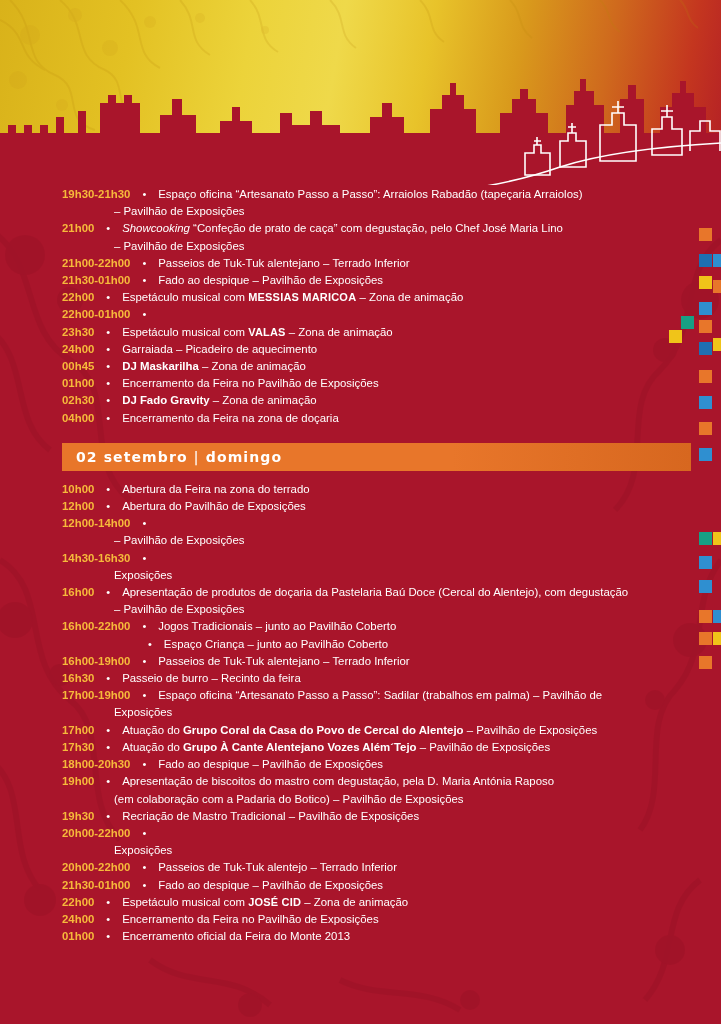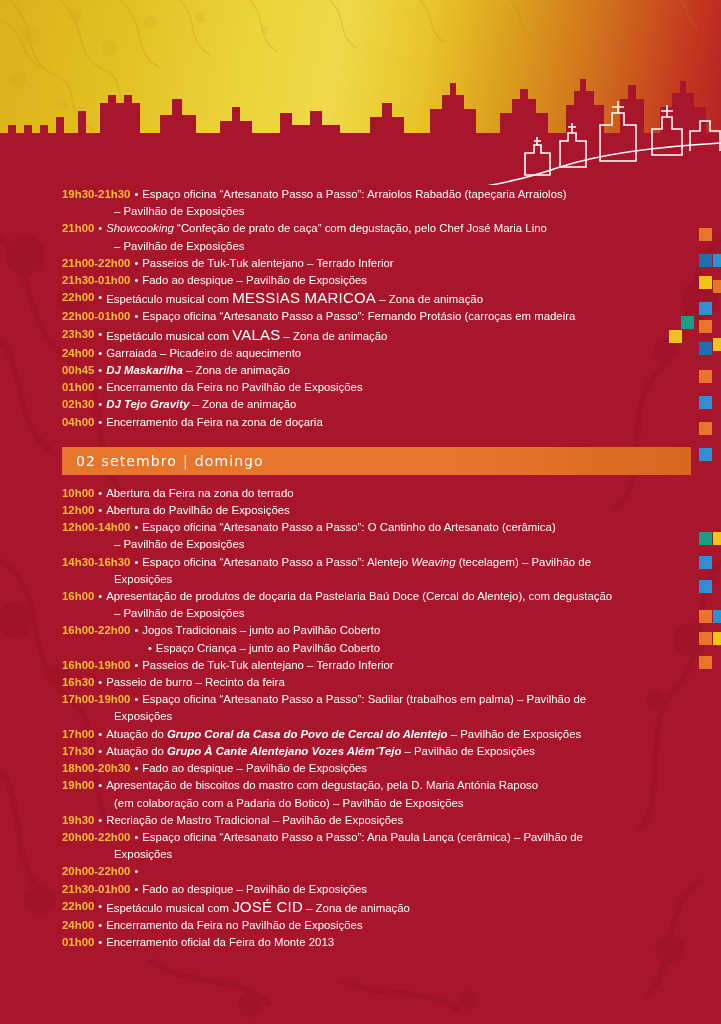--- a/index.html
+++ b/index.html
@@ -58,20 +58,21 @@
     padding: 0 30px 0 62px;
   }
 
   .row {
     display: flex;
     align-items: flex-start;
     font-size: 11.4px;
     line-height: 17.2px;
     color: #ffffff;
     padding: 0;
+    gap: 8px;
   }
   .row .time {
     color: #f6b93b;
     font-weight: bold;
     white-space: nowrap;
     flex: 0 0 auto;
     padding-right: 4px;
   }
   .row .bullet {
     color: #ffffff;
@@ -79,39 +80,39 @@
     padding: 0 4px 0 0;
     font-size: 11px;
   }
   .row .txt {
     flex: 1 1 auto;
     color: #ffffff;
   }
   .row.indent { padding-left: 52px; }
   .row.indent2 { padding-left: 86px; }
   .txt i { font-style: italic; }
-  .txt b { font-weight: bold; font-style: italic; }
-  .txt .big { font-size: 15px; font-weight: normal; letter-spacing: .2px; }
+  .txt b { font-weight: bold; }
+  .txt .big { font-size: 11px; font-weight: bold; letter-spacing: .2px; }
 
   
   .daybar {
     margin: 16px 30px 10px 62px;
     height: 28px;
     background: linear-gradient(90deg, #e8762a 0%, #e8762a 62%, #d7671f 100%);
     display: flex;
     align-items: center;
     padding-left: 14px;
     position: relative;
   }
   .daybar .dtext {
     color: #ffffff;
     font-size: 14px;
     letter-spacing: 1.1px;
     font-family: "DejaVu Sans", sans-serif;
-    font-weight: normal;
+    font-weight: bold;
   }
   .daybar .dtext .sep { padding: 0 6px; opacity: .85; }
 </style>
 </head>
 <body>
 
 <div class="topband">
   <div class="sky"></div>
 
   <svg class="swirls" viewBox="0 0 721 185" preserveAspectRatio="none">
@@ -277,21 +278,20 @@
         <span class="txt">Fado ao despique – Pavilhão de Exposições</span>
       </div>
       <div class="row">
         <span class="time">22h00</span>
         <span class="bullet">•</span>
         <span class="txt">Espetáculo musical com <span class="big">MESSIAS MARICOA</span> – Zona de animação</span>
       </div>
       <div class="row">
         <span class="time">22h00-01h00</span>
         <span class="bullet">•</span>
-        <span class="txt">Espaço oficina “Artesanato Passo a Passo”: Fernando Protásio (carroças em madeira</span>
       </div>
       <div class="row">
         <span class="time">23h30</span>
         <span class="bullet">•</span>
         <span class="txt">Espetáculo musical com <span class="big">VALAS</span> – Zona de animação</span>
       </div>
       <div class="row">
         <span class="time">24h00</span>
         <span class="bullet">•</span>
         <span class="txt">Garraiada – Picadeiro de aquecimento</span>
@@ -302,21 +302,21 @@
         <span class="txt"><b>DJ Maskarilha</b> – Zona de animação</span>
       </div>
       <div class="row">
         <span class="time">01h00</span>
         <span class="bullet">•</span>
         <span class="txt">Encerramento da Feira no Pavilhão de Exposições</span>
       </div>
       <div class="row">
         <span class="time">02h30</span>
         <span class="bullet">•</span>
-        <span class="txt"><b>DJ Tejo Gravity</b> – Zona de animação</span>
+        <span class="txt"><b>DJ Fado Gravity</b> – Zona de animação</span>
       </div>
       <div class="row">
         <span class="time">04h00</span>
         <span class="bullet">•</span>
         <span class="txt">Encerramento da Feira na zona de doçaria</span>
       </div>
     </div>
 
   <div class="daybar">
     <span class="dtext">
@@ -331,29 +331,27 @@
         <span class="txt">Abertura da Feira na zona do terrado</span>
       </div>
       <div class="row">
         <span class="time">12h00</span>
         <span class="bullet">•</span>
         <span class="txt">Abertura do Pavilhão de Exposições</span>
       </div>
       <div class="row">
         <span class="time">12h00-14h00</span>
         <span class="bullet">•</span>
-        <span class="txt">Espaço oficina “Artesanato Passo a Passo”: O Cantinho do Artesanato (cerâmica)</span>
       </div>
       <div class="row indent">
         <span class="txt">– Pavilhão de Exposições</span>
       </div>
       <div class="row">
         <span class="time">14h30-16h30</span>
         <span class="bullet">•</span>
-        <span class="txt">Espaço oficina “Artesanato Passo a Passo”: Alentejo <i>Weaving</i> (tecelagem) – Pavilhão de</span>
       </div>
       <div class="row indent">
         <span class="txt">Exposições</span>
       </div>
       <div class="row">
         <span class="time">16h00</span>
         <span class="bullet">•</span>
         <span class="txt">Apresentação de produtos de doçaria da Pastelaria Baú Doce (Cercal do Alentejo), com degustação</span>
       </div>
       <div class="row indent">
@@ -410,28 +408,28 @@
         <span class="txt">(em colaboração com a Padaria do Botico)  – Pavilhão de Exposições</span>
       </div>
       <div class="row">
         <span class="time">19h30</span>
         <span class="bullet">•</span>
         <span class="txt">Recriação de Mastro Tradicional  – Pavilhão de Exposições</span>
       </div>
       <div class="row">
         <span class="time">20h00-22h00</span>
         <span class="bullet">•</span>
-        <span class="txt">Espaço oficina “Artesanato Passo a Passo”: Ana Paula Lança (cerâmica) – Pavilhão de</span>
       </div>
       <div class="row indent">
         <span class="txt">Exposições</span>
       </div>
       <div class="row">
         <span class="time">20h00-22h00</span>
         <span class="bullet">•</span>
+        <span class="txt">Passeios de Tuk-Tuk alentejo – Terrado Inferior</span>
       </div>
       <div class="row">
         <span class="time">21h30-01h00</span>
         <span class="bullet">•</span>
         <span class="txt">Fado ao despique – Pavilhão de Exposições</span>
       </div>
       <div class="row">
         <span class="time">22h00</span>
         <span class="bullet">•</span>
         <span class="txt">Espetáculo musical com <span class="big">JOSÉ CID</span> – Zona de animação</span>

